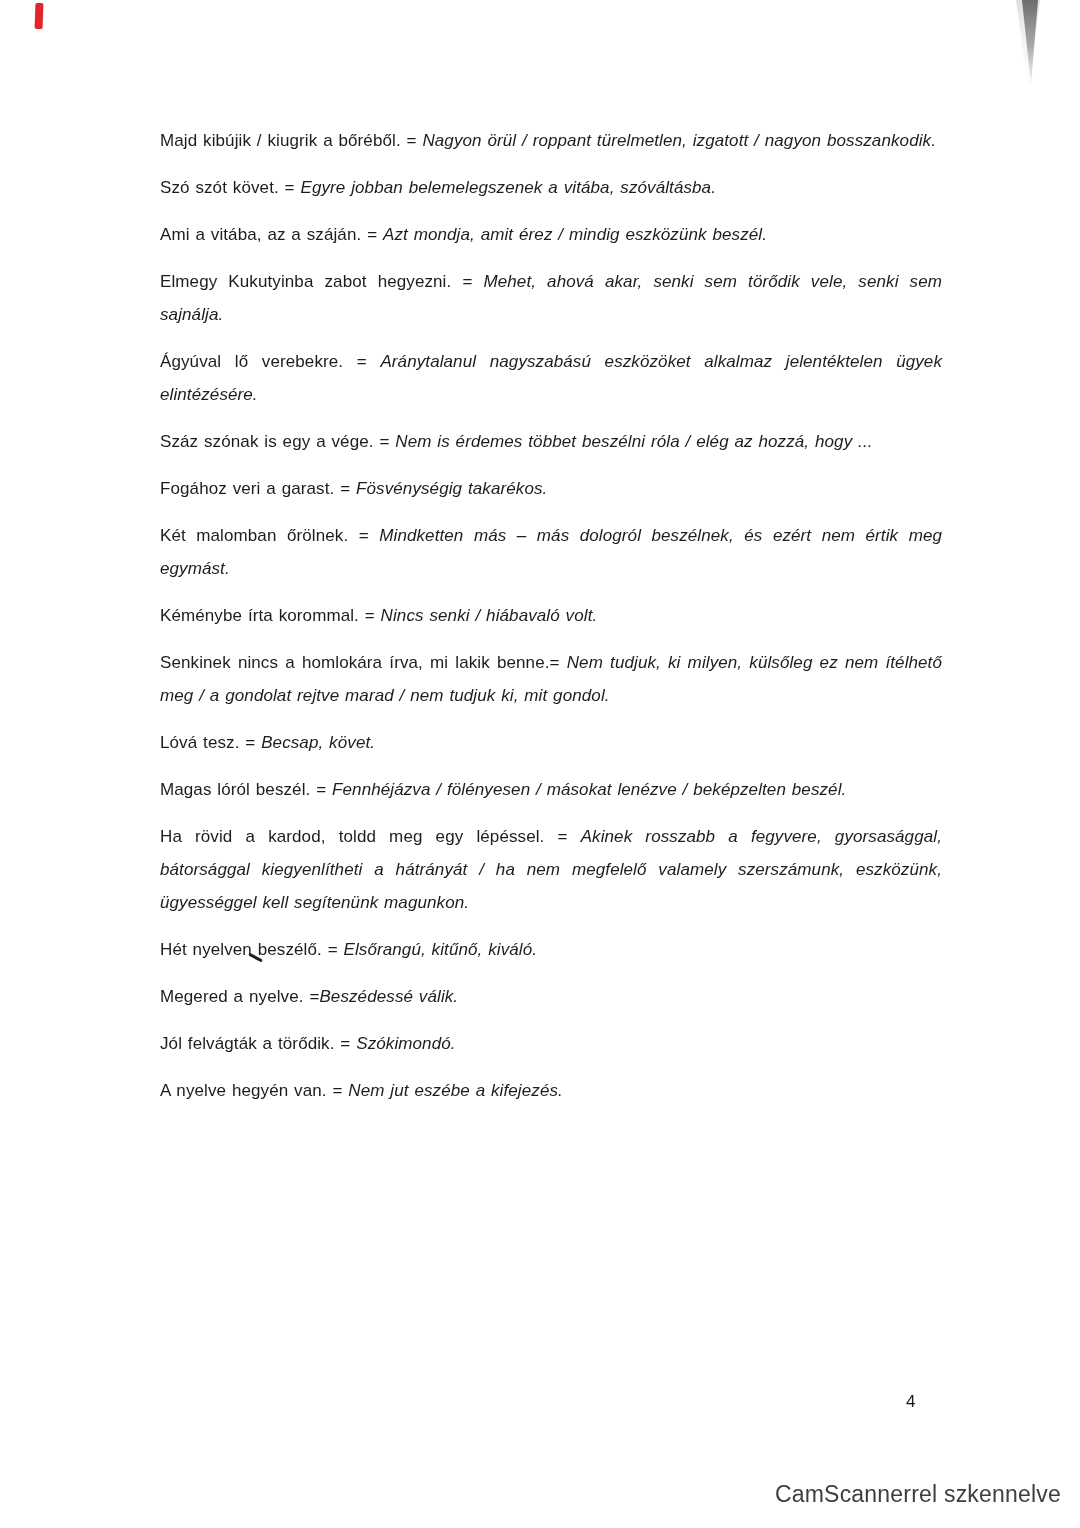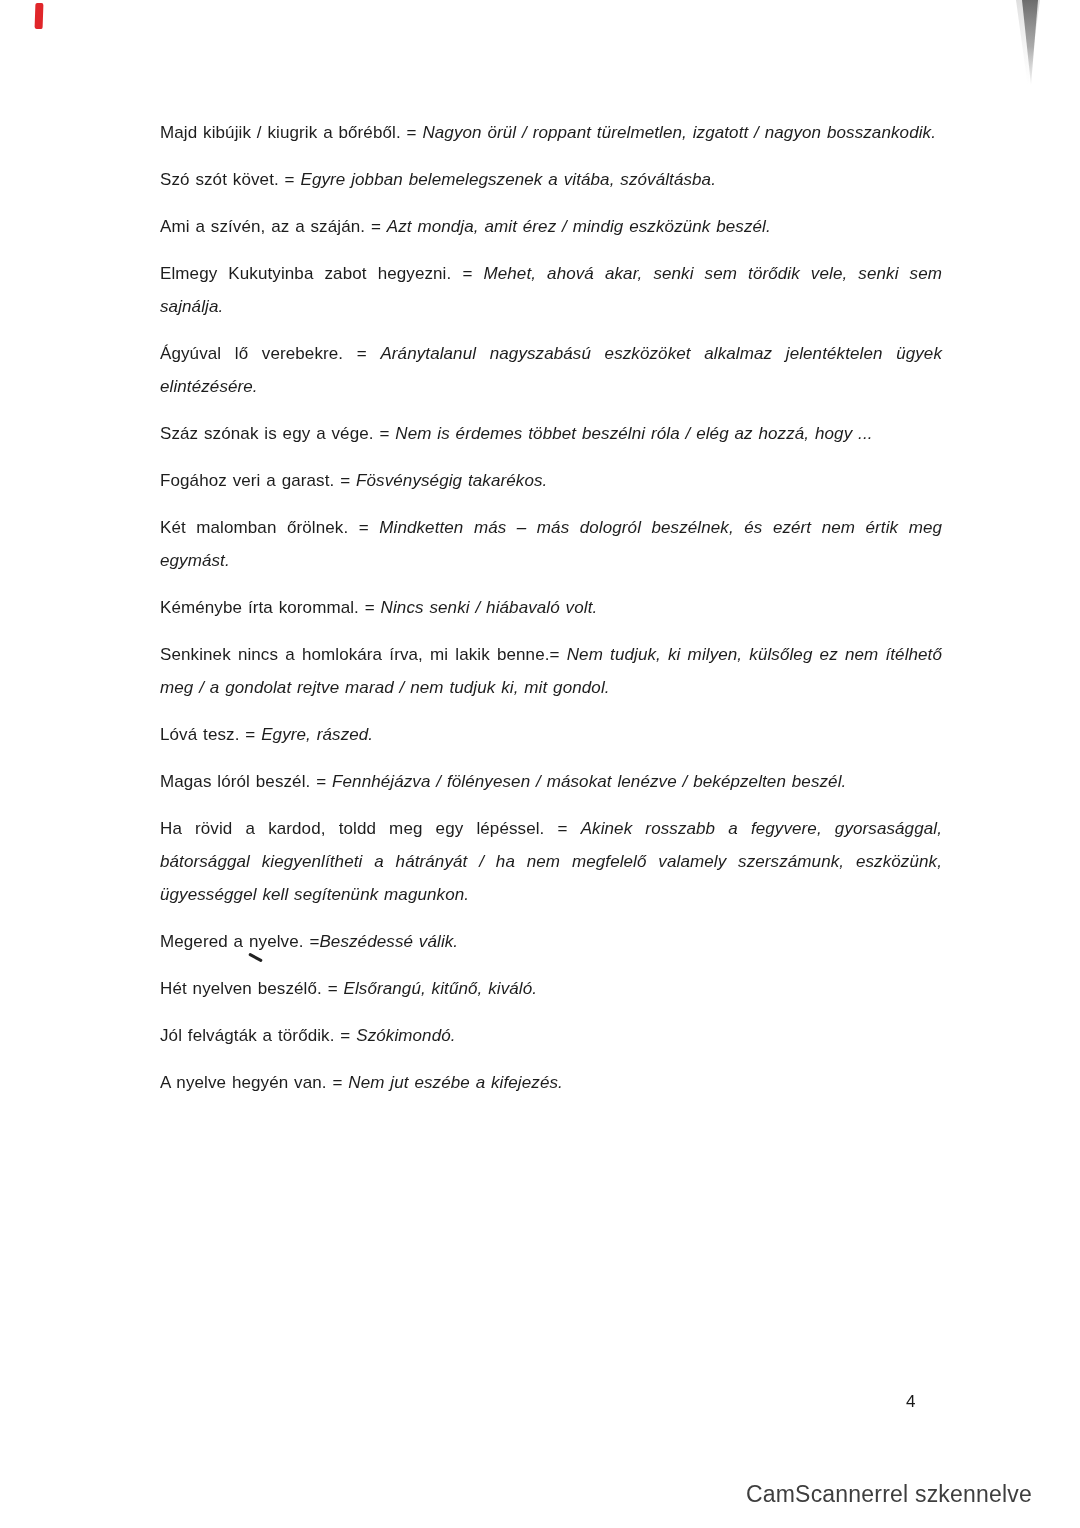--- a/index.html
+++ b/index.html
@@ -17,21 +17,21 @@
     background: #ffffff;
   }
   .content {
     position: absolute;
     left: 160px;
     top: 112px;
     width: 782px;
     color: #1d1d1d;
   }
   p.entry {
-    margin: 4px 0 14px 0;
+    margin: 12px 0 14px 0;
     font-size: 17px;
     line-height: 33px;
     text-align: justify;
     letter-spacing: 0.1px;
     word-spacing: 1px;
   }
   p.entry .idiom { font-style: normal; }
   p.entry .meaning { font-style: italic; }
   .pen-mark {
     position: absolute;
@@ -62,21 +62,21 @@
   }
   .page-number {
     position: absolute;
     left: 906px;
     top: 1392px;
     font-size: 17px;
     color: #1a1a1a;
   }
   .footer {
     position: absolute;
-    right: 48px;
+    right: 19px;
     top: 1481px;
     font-size: 23px;
     color: #3e3e3e;
     letter-spacing: 0.2px;
   }
 </style>
 </head>
 <body>
 
 <div class="page">
@@ -96,48 +96,48 @@
     </defs>
     <polygon points="2,0 26,0 18,60 14,88" fill="url(#halo-grad)"></polygon>
     <polygon points="8,0 24,0 17,85" fill="url(#smudge-grad)"></polygon>
   </svg>
 
   <main class="content">
     <p class="entry"><span class="idiom">Majd kibújik / kiugrik a bőréből. = </span><span class="meaning">Nagyon örül / roppant türelmetlen, izgatott / nagyon bosszankodik.</span></p>
 
     <p class="entry"><span class="idiom">Szó szót követ. = </span><span class="meaning">Egyre jobban belemelegszenek a vitába, szóváltásba.</span></p>
 
-    <p class="entry"><span class="idiom">Ami a szívén, az a száján. = </span><span class="meaning">Azt mondja, amit érez / mindig eszközünk beszél.</span></p>
+    <p class="entry"><span class="idiom">Ami a vitába, az a száján. = </span><span class="meaning">Azt mondja, amit érez / mindig eszközünk beszél.</span></p>
 
     <p class="entry"><span class="idiom">Elmegy Kukutyinba zabot hegyezni. = </span><span class="meaning">Mehet, ahová akar, senki sem törődik vele, senki sem sajnálja.</span></p>
 
     <p class="entry"><span class="idiom">Ágyúval lő verebekre. = </span><span class="meaning">Aránytalanul nagyszabású eszközöket alkalmaz jelentéktelen ügyek elintézésére.</span></p>
 
 
     <p class="entry"><span class="idiom">Száz szónak is egy a vége. = </span><span class="meaning">Nem is érdemes többet beszélni róla / elég az hozzá, hogy ...</span></p>
 
     <p class="entry"><span class="idiom">Fogához veri a garast. = </span><span class="meaning">Fösvénységig takarékos.</span></p>
 
 
     <p class="entry"><span class="idiom">Két malomban őrölnek. = </span><span class="meaning">Mindketten más – más dologról beszélnek, és ezért nem értik meg egymást.</span></p>
 
     <p class="entry"><span class="idiom">Kéménybe írta korommal. = </span><span class="meaning">Nincs senki / hiábavaló volt.</span></p>
 
     <p class="entry"><span class="idiom">Senkinek nincs a homlokára írva, mi lakik benne.= </span><span class="meaning">Nem tudjuk, ki milyen, külsőleg ez nem ítélhető meg / a gondolat rejtve marad / nem tudjuk ki, mit gondol.</span></p>
 
 
-    <p class="entry"><span class="idiom">Lóvá tesz. = </span><span class="meaning">Egyre, rászed.</span></p>
+    <p class="entry"><span class="idiom">Lóvá tesz. = </span><span class="meaning">Becsap, követ.</span></p>
 
     <p class="entry"><span class="idiom">Magas lóról beszél. = </span><span class="meaning">Fennhéjázva / fölényesen / másokat lenézve / beképzelten beszél.</span></p>
 
     <p class="entry"><span class="idiom">Ha rövid a kardod, toldd meg egy lépéssel. = </span><span class="meaning">Akinek rosszabb a fegyvere, gyorsasággal, bátorsággal kiegyenlítheti a hátrányát / ha nem megfelelő valamely szerszámunk, eszközünk, ügyességgel kell segítenünk magunkon.</span></p>
 
+    <p class="entry"><span class="idiom">Hét nyelven beszélő. = </span><span class="meaning">Elsőrangú, kitűnő, kiváló.</span></p>
+
     <p class="entry"><span class="idiom">Megered a nyelve. =</span><span class="meaning">Beszédessé válik.</span></p>
-
-    <p class="entry"><span class="idiom">Hét nyelven beszélő. = </span><span class="meaning">Elsőrangú, kitűnő, kiváló.</span></p>
 
     <p class="entry"><span class="idiom">Jól felvágták a törődik. = </span><span class="meaning">Szókimondó.</span></p>
 
     <p class="entry"><span class="idiom">A nyelve hegyén van. = </span><span class="meaning">Nem jut eszébe a kifejezés.</span></p>
   </main>
 
   <div class="pen-mark"></div>
 
   <div class="page-number">4</div>
 

